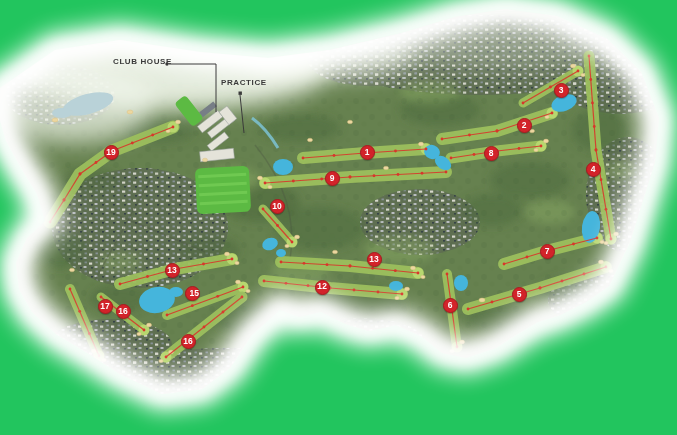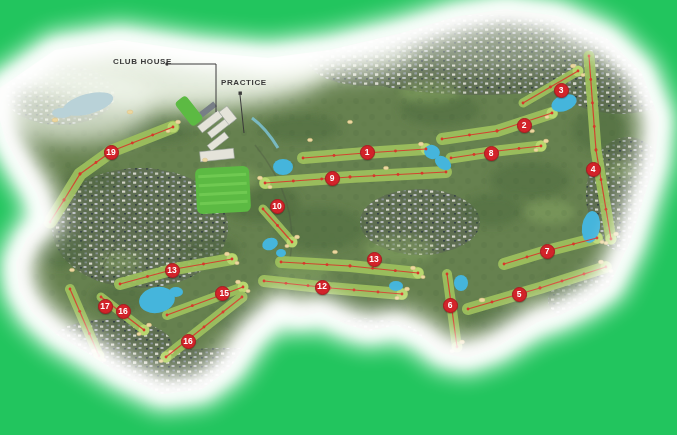--- a/index.html
+++ b/index.html
@@ -442,18 +442,18 @@
       <div class="hole-marker" style="left: 511.5px; top: 286.5px;">5</div>
       <div class="hole-marker" style="left: 442.5px; top: 297.5px;">6</div>
       <div class="hole-marker" style="left: 539.5px; top: 243.5px;">7</div>
       <div class="hole-marker" style="left: 483.5px; top: 145.5px;">8</div>
       <div class="hole-marker" style="left: 324.5px; top: 170.5px;">9</div>
       <div class="hole-marker" style="left: 269.5px; top: 199px;">10</div>
       <div class="hole-marker" style="left: 366.5px; top: 251.5px;">13</div>
       <div class="hole-marker" style="left: 314.5px; top: 279.5px; font-family: Liberation Mono, monospace;">12</div>
       <div class="hole-marker" style="left: 164.5px; top: 262.5px;">13</div>
       <div class="hole-marker" style="left: 115.5px; top: 303.5px;">16</div>
-      <div class="hole-marker" style="left: 215px; top: 285.5px; text-align: right;">15</div>
+      <div class="hole-marker" style="left: 185px; top: 285.5px; text-align: right;">15</div>
       <div class="hole-marker" style="left: 180.5px; top: 333.5px;">16</div>
       <div class="hole-marker" style="left: 73.5px; top: 298.5px; margin-left: 24px;">17</div>
       <div class="hole-marker" style="left: 103.5px; top: 144.5px;">19</div>
     </div>
 </div>
 
 </body></html>

